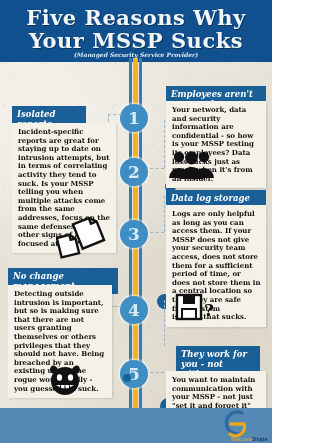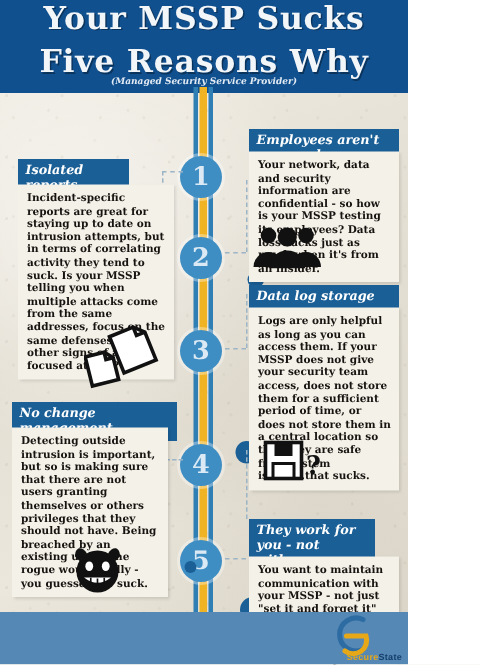--- a/index.html
+++ b/index.html
@@ -171,22 +171,22 @@
 </style>
 </head>
 <body>
 
 <div class="poster">
 
   <div class="paper"></div>
   <div class="paper-fold"></div>
 
   <div class="header">
+    <div class="title-line title-1">Five Reasons Why</div>
     <div class="title-line title-2">Your MSSP Sucks</div>
-    <div class="title-line title-1">Five Reasons Why</div>
     <div class="subtitle">(Managed Security Service Provider)</div>
   </div>
 
   <div class="rail rail-blue-l"></div>
   <div class="rail rail-gold"></div>
   <div class="rail rail-blue-r"></div>
 
   <div class="node" style="top:104px;">1</div>
   <div class="node" style="top:158px;">2</div>
   <div class="node" style="top:220px;">3</div>
@@ -260,21 +260,21 @@
       <path d="M3 9 C3 2, 8 2, 11 7 L6 12 z" fill="#111111"></path>
       <path d="M33 9 C33 2, 28 2, 25 7 L30 12 z" fill="#111111"></path>
       <circle cx="18" cy="19" r="14" fill="#111111"></circle>
       <ellipse cx="12.5" cy="15.5" rx="2.6" ry="3.2" fill="#ffffff"></ellipse>
       <ellipse cx="23.5" cy="15.5" rx="2.6" ry="3.2" fill="#ffffff"></ellipse>
       <path d="M9 23 q9 7 18 0 z" fill="#ffffff"></path>
       <path d="M13.5 23.2 v4.1 M18 23.6 v4.6 M22.5 23.2 v4.1" stroke="#111111" stroke-width="1.1"></path>
     </svg>
   </div>
 
-  <div class="card-head" style="left:166px; top:346px; width:84px;">
+  <div class="card-head" style="left:176px; top:346px; width:84px;">
     <span>They work for you - not</span><br>
     <span>with you</span>
   </div>
   <div class="card-body" style="left:166px; top:371px; width:100px;">You want to maintain communication with your MSSP - not just "set it and forget it" like a slow cooker. A company that works with your team instead of separate would suck a lot less.</div>
 
   <div class="footer"></div>
   <div class="logo">
     <svg width="62" height="32" viewBox="0 0 62 32">
       <path d="M40 4 A11 11 0 1 0 40 24" fill="none" stroke="#2d6ca3" stroke-width="3.4" stroke-linecap="round"></path>
       <path d="M29 15 h13 a9 9 0 0 1 -14 10" fill="none" stroke="#e6a817" stroke-width="3.4" stroke-linecap="round"></path>

